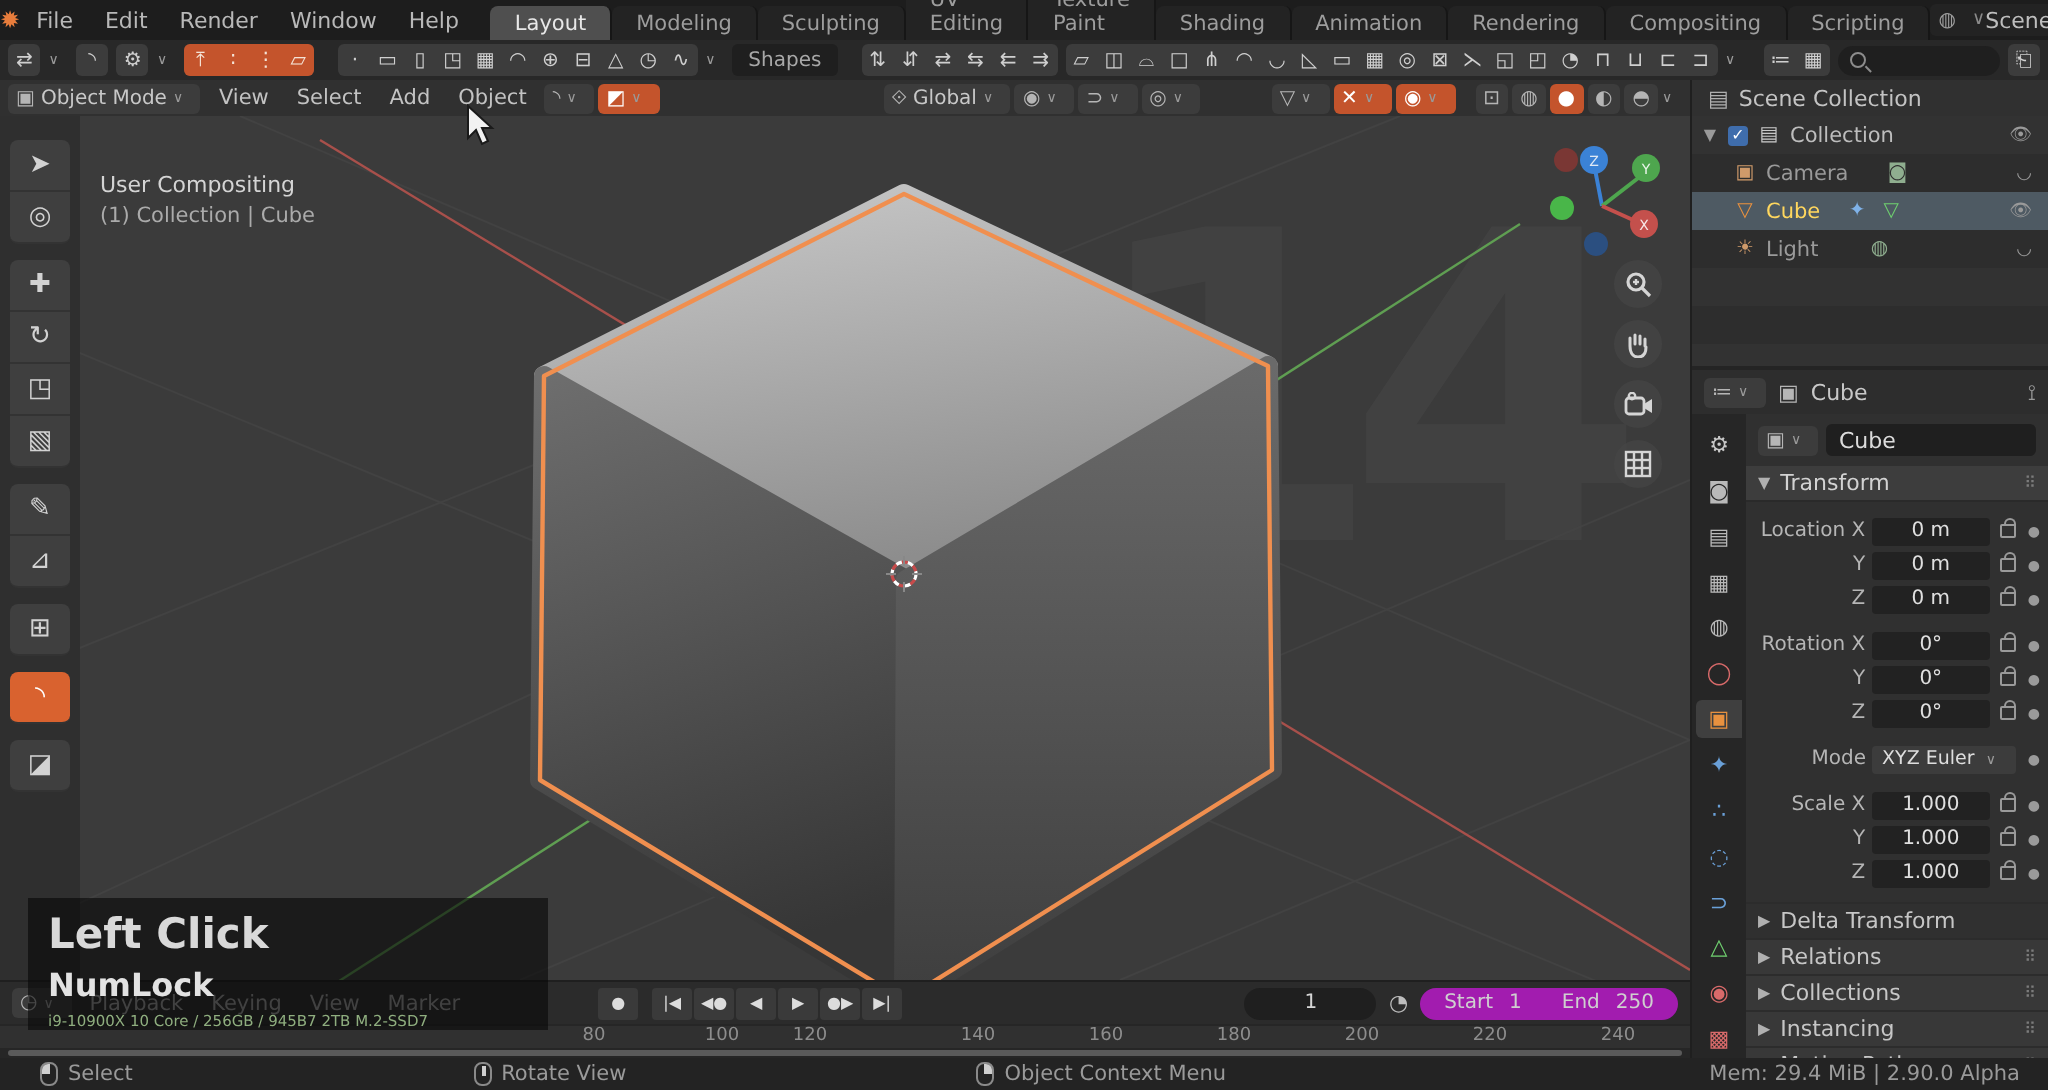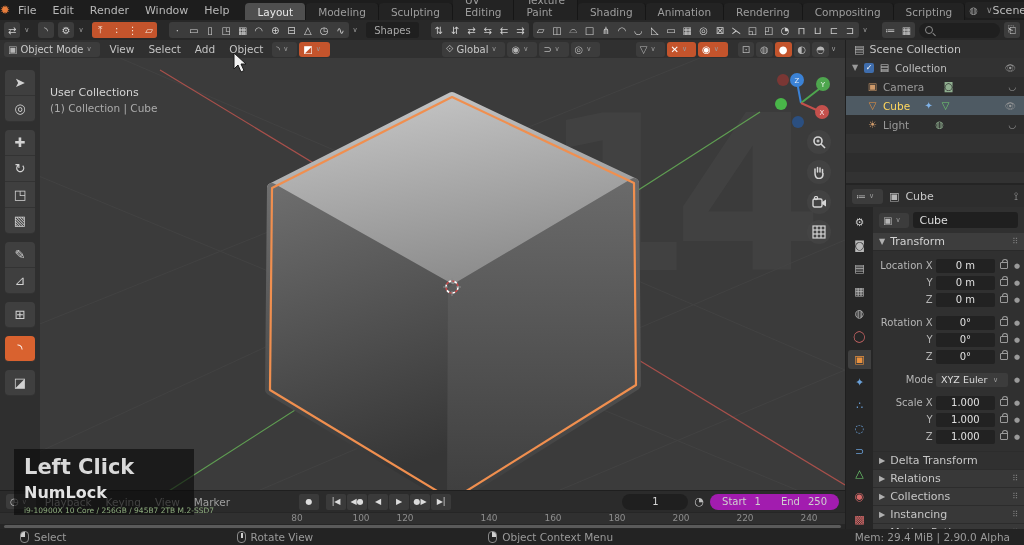--- a/index.html
+++ b/index.html
@@ -53,21 +53,21 @@
   .tool.grp-start { border-radius:4px 4px 0 0; margin-top:8px; }
   .tool.grp-end { border-radius:0 0 4px 4px; }
   .tool.single { border-radius:4px; margin-top:8px; }
   .tool.active { background:#d9622f; color:#fff; }
 
   
   #navgizmo { position:absolute; right:10px; top:8px; z-index:5; }
   .navbtn { position:absolute; right:14px; width:24px; height:24px; border-radius:50%; background:rgba(70,70,70,.65); display:flex; align-items:center; justify-content:center; z-index:5; }
 
   
-  #screencast { left:14px; top:449px; width:180px; height:66px; background:rgba(8,8,8,.62); z-index:40; padding:6px 10px; }
+  #screencast { left:14px; top:449px; width:260px; height:66px; background:rgba(8,8,8,.62); z-index:40; padding:6px 10px; }
   #sc-title { font-size:21px; font-weight:bold; color:#d9d9d9; }
   #sc-key { font-size:16px; font-weight:bold; color:#e2e2e2; margin-top:4px; }
   #sc-info { font-size:7.5px; color:#8fae7f; margin-top:4px; white-space:nowrap; }
 
   
   #cursor { left:233px; top:52px; z-index:60; }
 
   
   #timeline { left:0; top:490px; width:845px; height:39px; background:#2b2b2b; border-top:1px solid #1f1f1f; }
   #tl-header { display:flex; align-items:center; height:21px; padding:0 6px; gap:2px; }
@@ -355,21 +355,21 @@
       <g>
         <circle cx="452" cy="247" r="6" fill="none" stroke="#ffffff" stroke-width="1.6" stroke-dasharray="3 3"></circle>
         <circle cx="452" cy="247" r="6" fill="none" stroke="#c84b4b" stroke-width="1.6" stroke-dasharray="3 3" stroke-dashoffset="3"></circle>
         <line x1="452" y1="238" x2="452" y2="243" stroke="#888" stroke-width="1"></line>
         <line x1="452" y1="251" x2="452" y2="256" stroke="#888" stroke-width="1"></line>
         <line x1="443" y1="247" x2="448" y2="247" stroke="#888" stroke-width="1"></line>
         <line x1="456" y1="247" x2="461" y2="247" stroke="#888" stroke-width="1"></line>
       </g>
     </svg>
     <div id="vp-text">
-      <div class="l1">User Collections</div>
+      <div class="l1">User Compositing</div>
       <div class="l2">(1) Collection | Cube</div>
     </div>
 
     <svg id="navgizmo" width="64" height="64">
       <line x1="30" y1="37" x2="26" y2="16" stroke="#3b82d6" stroke-width="2"></line>
       <line x1="30" y1="37" x2="52" y2="20" stroke="#4ea64e" stroke-width="2"></line>
       <line x1="30" y1="37" x2="50" y2="46" stroke="#c4504c" stroke-width="2"></line>
       <circle cx="12" cy="14" r="6" fill="#7a3734"></circle>
       <circle cx="26" cy="14" r="7" fill="#3b82d6"></circle>
       <circle cx="52" cy="18" r="7" fill="#4ea64e"></circle>

